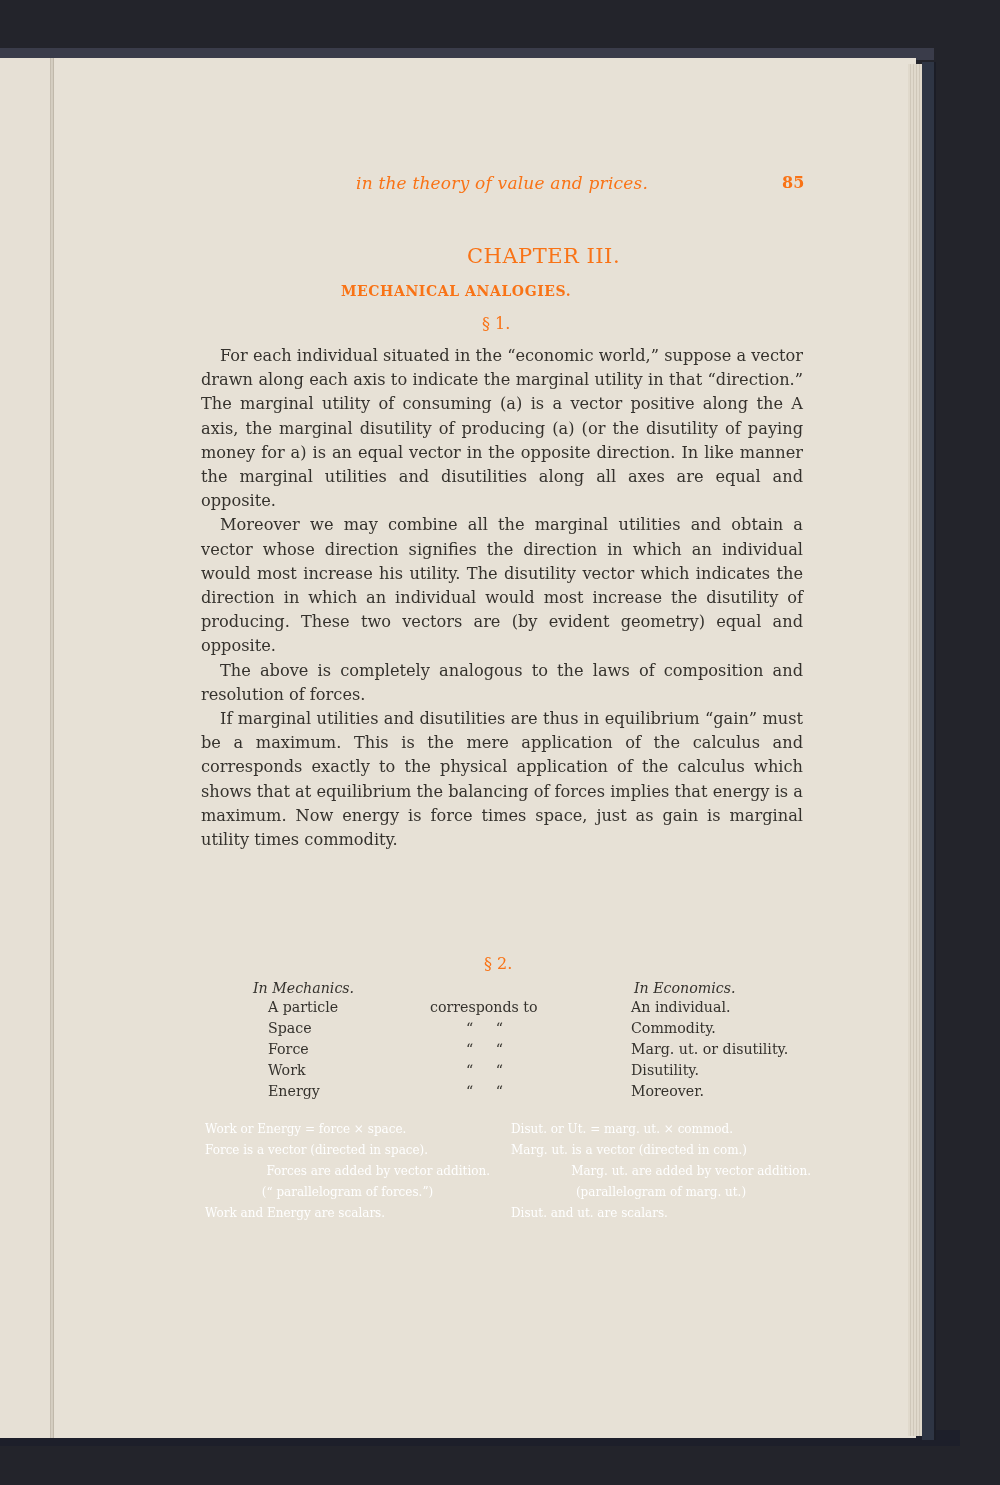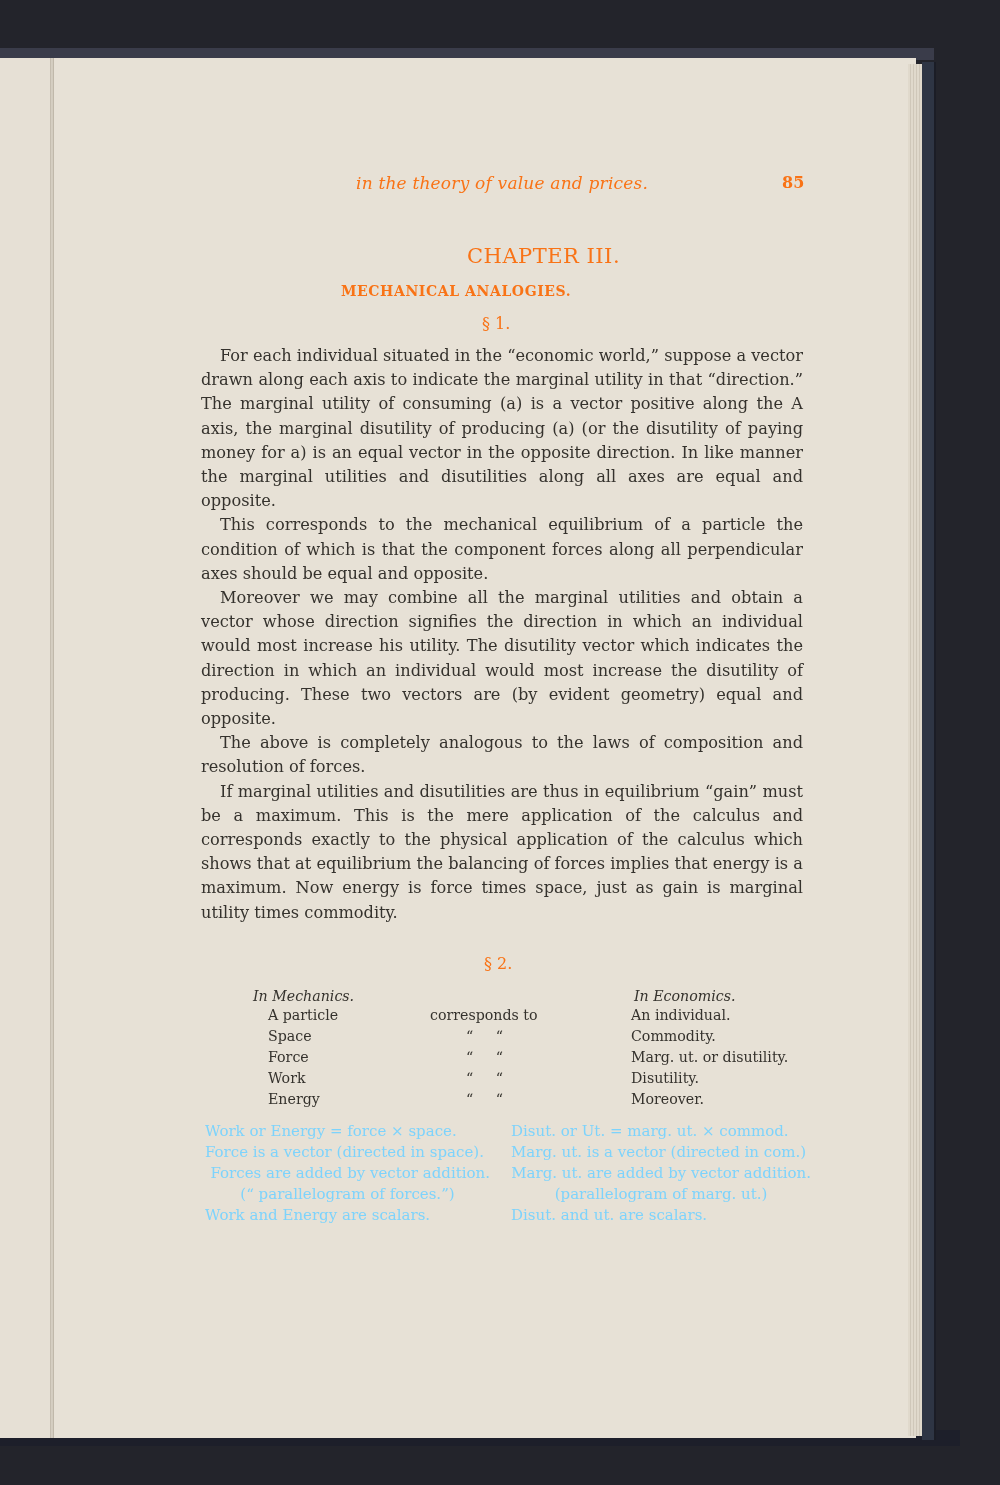--- a/index.html
+++ b/index.html
@@ -51,27 +51,27 @@
   .section-mark { font-size: 16px; }
   .sec1 { left: 482px; top: 314px; }
   .sec2 { left: 484px; top: 954px; }
 
   .body-block {
     position: absolute; left: 201px; top: 344px; width: 602px;
     font-size: 16.2px; line-height: 24.2px; color: #35322d;
   }
   .para { margin: 0; text-align: justify; text-indent: 19px; }
 
-  .table-row { position: absolute; font-size: 14.2px; color: #35322d; margin-top: 8px; }
+  .table-row { position: absolute; font-size: 14.2px; color: #35322d; }
   .col-mech { left: 268px; }
   .col-corr { left: 430px; }
   .col-econ { left: 631px; }
   .hdr { font-style: italic; }
 
-  .pair { position: absolute; font-size: 15px; color: #7dd3fc; }
+  .pair { position: absolute; font-size: 12px; color: #ffffff; }
   .pair-left { left: 205px; width: 285px; }
   .pair-right { left: 511px; width: 300px; }
   .centered { text-align: center; }
 </style>
 </head>
 <body>
 
 <div class="cover-top"></div>
 <div class="cover-bottom"></div>
 <div class="left-page"></div>
@@ -81,21 +81,20 @@
 <div class="cover-right"></div>
 
 <div class="text running-head">in the theory of value and prices.</div>
 <div class="text page-number">85</div>
 <div class="text chapter-title">CHAPTER III.</div>
 <div class="text chapter-subtitle">MECHANICAL ANALOGIES.</div>
 <div class="text section-mark sec1">§ 1.</div>
 
 <div class="body-block">
   <p class="para">For each individual situated in the “economic world,” suppose a vector drawn along each axis to indicate the marginal utility in that “direction.” The marginal utility of consuming (a) is a vector positive along the A axis, the marginal disutility of producing (a) (or the disutility of paying money for a) is an equal vector in the opposite direction. In like manner the marginal utilities and disutilities along all axes are equal and opposite.</p>
-  <p class="para">This corresponds to the mechanical equilibrium of a particle the condition of which is that the component forces along all perpendicular axes should be equal and opposite.</p>
   <p class="para">Moreover we may combine all the marginal utilities and obtain a vector whose direction signifies the direction in which an individual would most increase his utility. The disutility vector which indicates the direction in which an individual would most increase the disutility of producing. These two vectors are (by evident geometry) equal and opposite.</p>
   <p class="para">The above is completely analogous to the laws of composition and resolution of forces.</p>
   <p class="para">If marginal utilities and disutilities are thus in equilibrium “gain” must be a maximum. This is the mere application of the calculus and corresponds exactly to the physical application of the calculus which shows that at equilibrium the balancing of forces implies that energy is a maximum. Now energy is force times space, just as gain is marginal utility times commodity.</p>
 </div>
 
 <div class="text section-mark sec2">§ 2.</div>
 
 <div>
   <div class="table-row hdr" style="left:253px;top:980px;">In Mechanics.</div>
   <div class="table-row hdr" style="left:634px;top:980px;">In Economics.</div>

